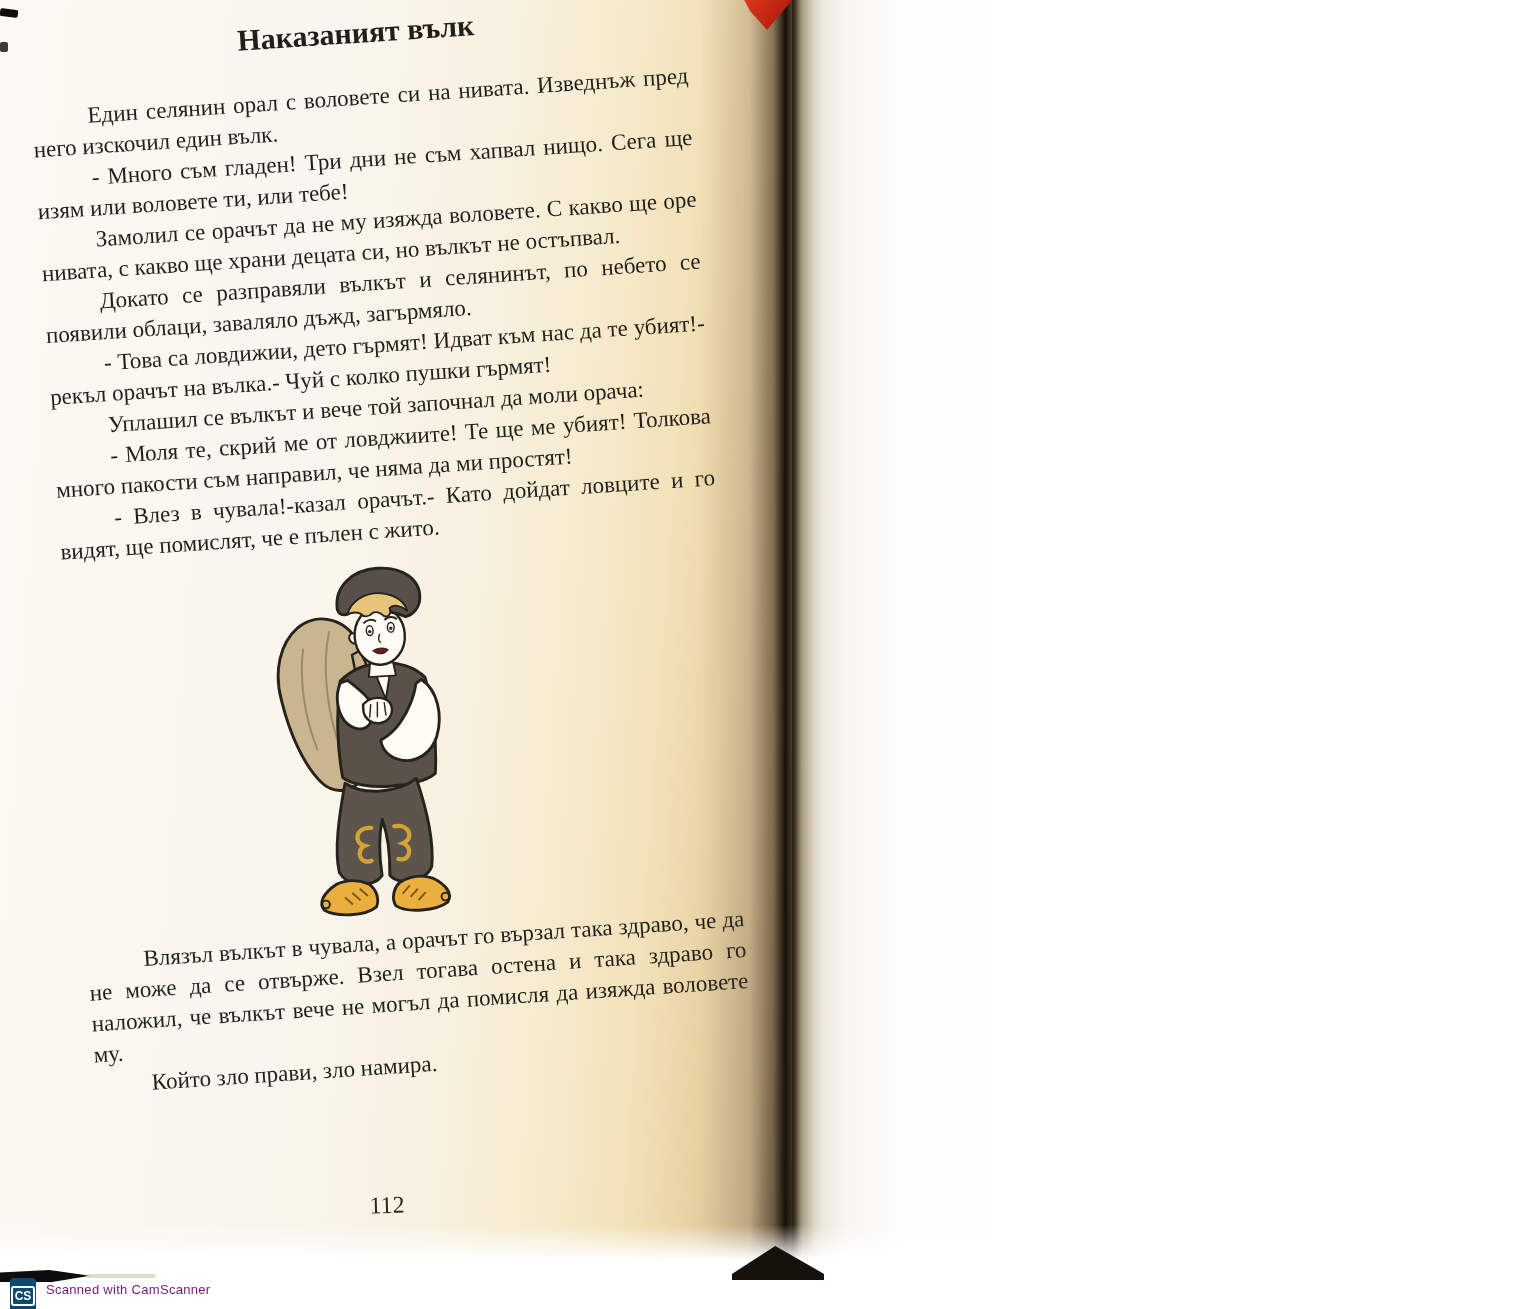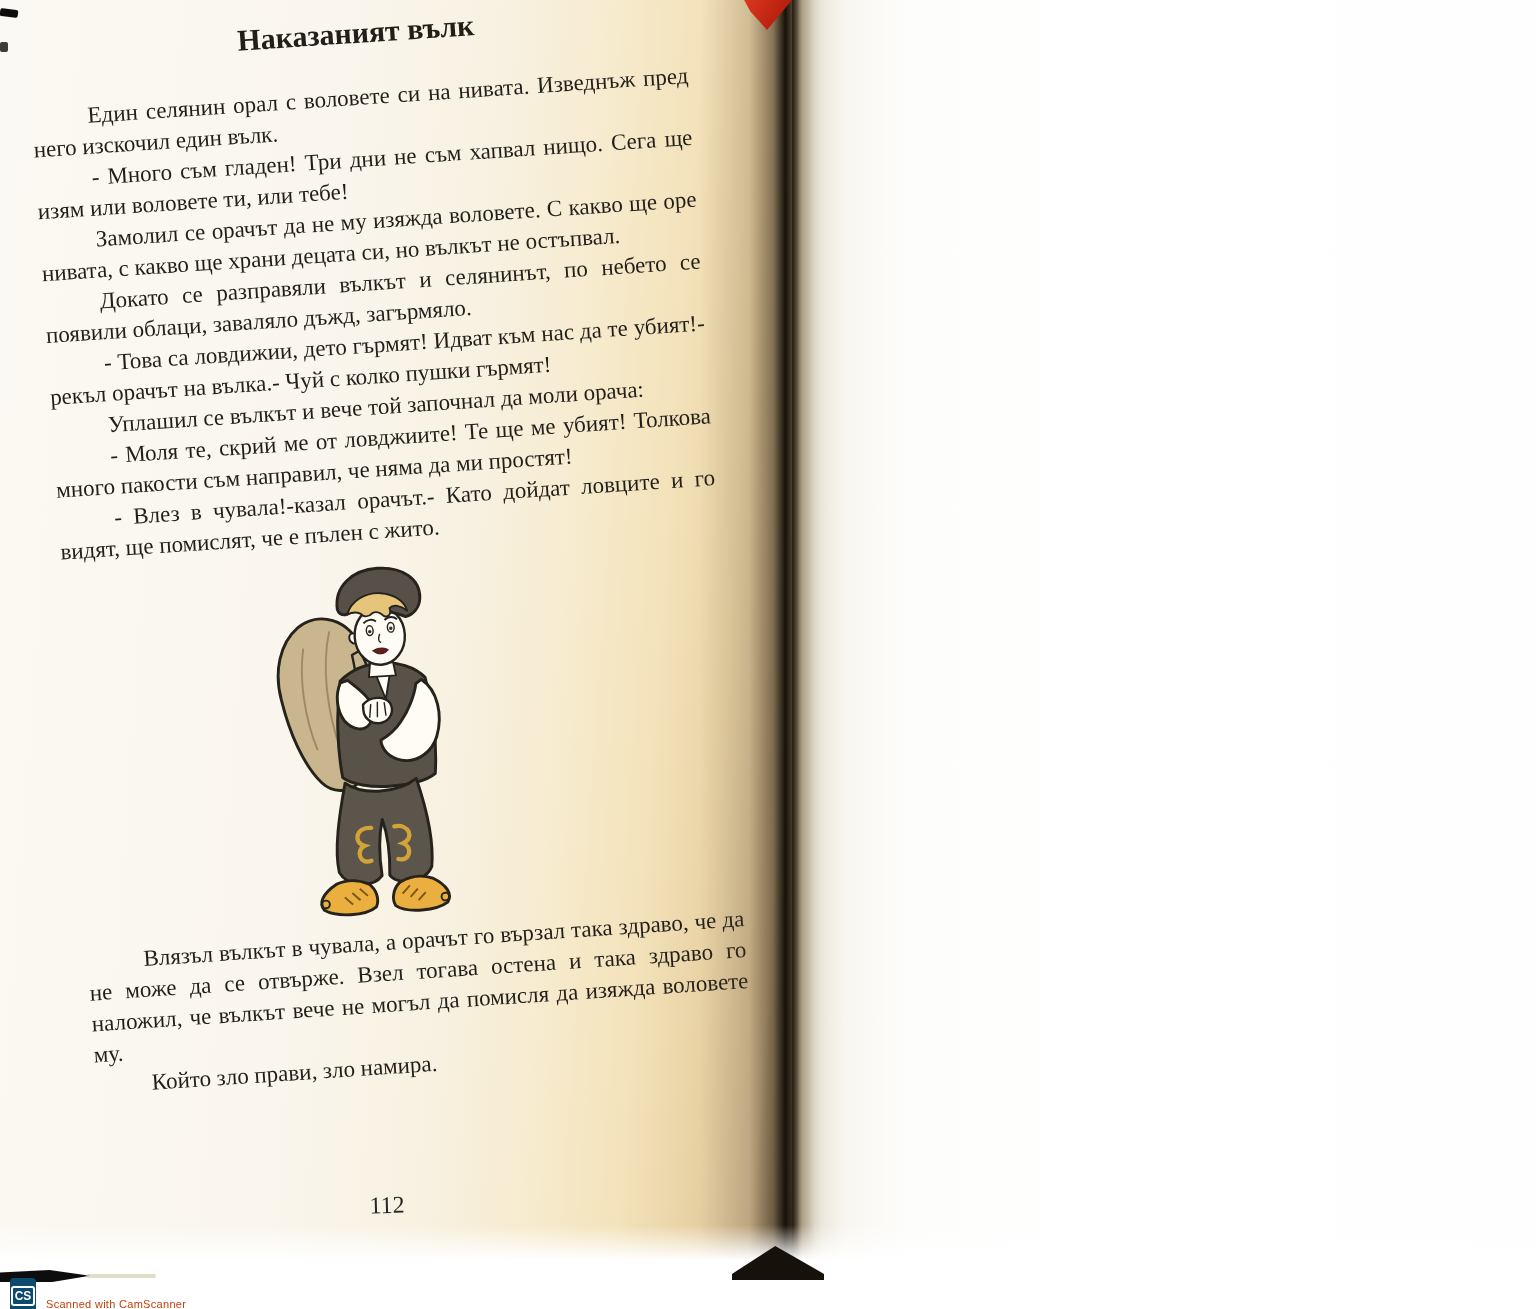--- a/index.html
+++ b/index.html
@@ -43,21 +43,21 @@
   .watermark{position:absolute;left:0;top:1262px;width:1536px;height:47px;background:#fff;
              font-family:"Liberation Sans",sans-serif;}
   .streak{position:absolute;left:0;top:8px;width:90px;height:12px;background:#0d0d0d;
           clip-path:polygon(0 20%,55% 0,100% 48%,58% 100%,0 100%);}
   .streak-tail{position:absolute;left:86px;top:12px;width:70px;height:4px;background:#cfc5a9;opacity:.6;
           border-radius:2px;}
   .cs-badge{position:absolute;left:10px;top:16px;width:26px;height:36px;background:#0c4a6e;
             border-radius:4px;display:flex;align-items:center;justify-content:center;}
   .cs-badge span{display:block;border:2px solid #fff;border-radius:3px;padding:0 2px;
             color:#fff;font-weight:bold;font-size:12px;line-height:16px;}
-  .cs-text{position:absolute;left:46px;top:36px;font-size:11px;color:#c2410c;letter-spacing:.3px;}
+  .cs-text{position:absolute;left:46px;top:20px;font-size:13px;color:#701a75;letter-spacing:.3px;}
 
   svg .ol{stroke:#26221c;stroke-linejoin:round;stroke-linecap:round;}
 </style>
 </head>
 <body>
 
 <div class="scan-root">
   <div class="photo">
 
     <div class="page-left">

